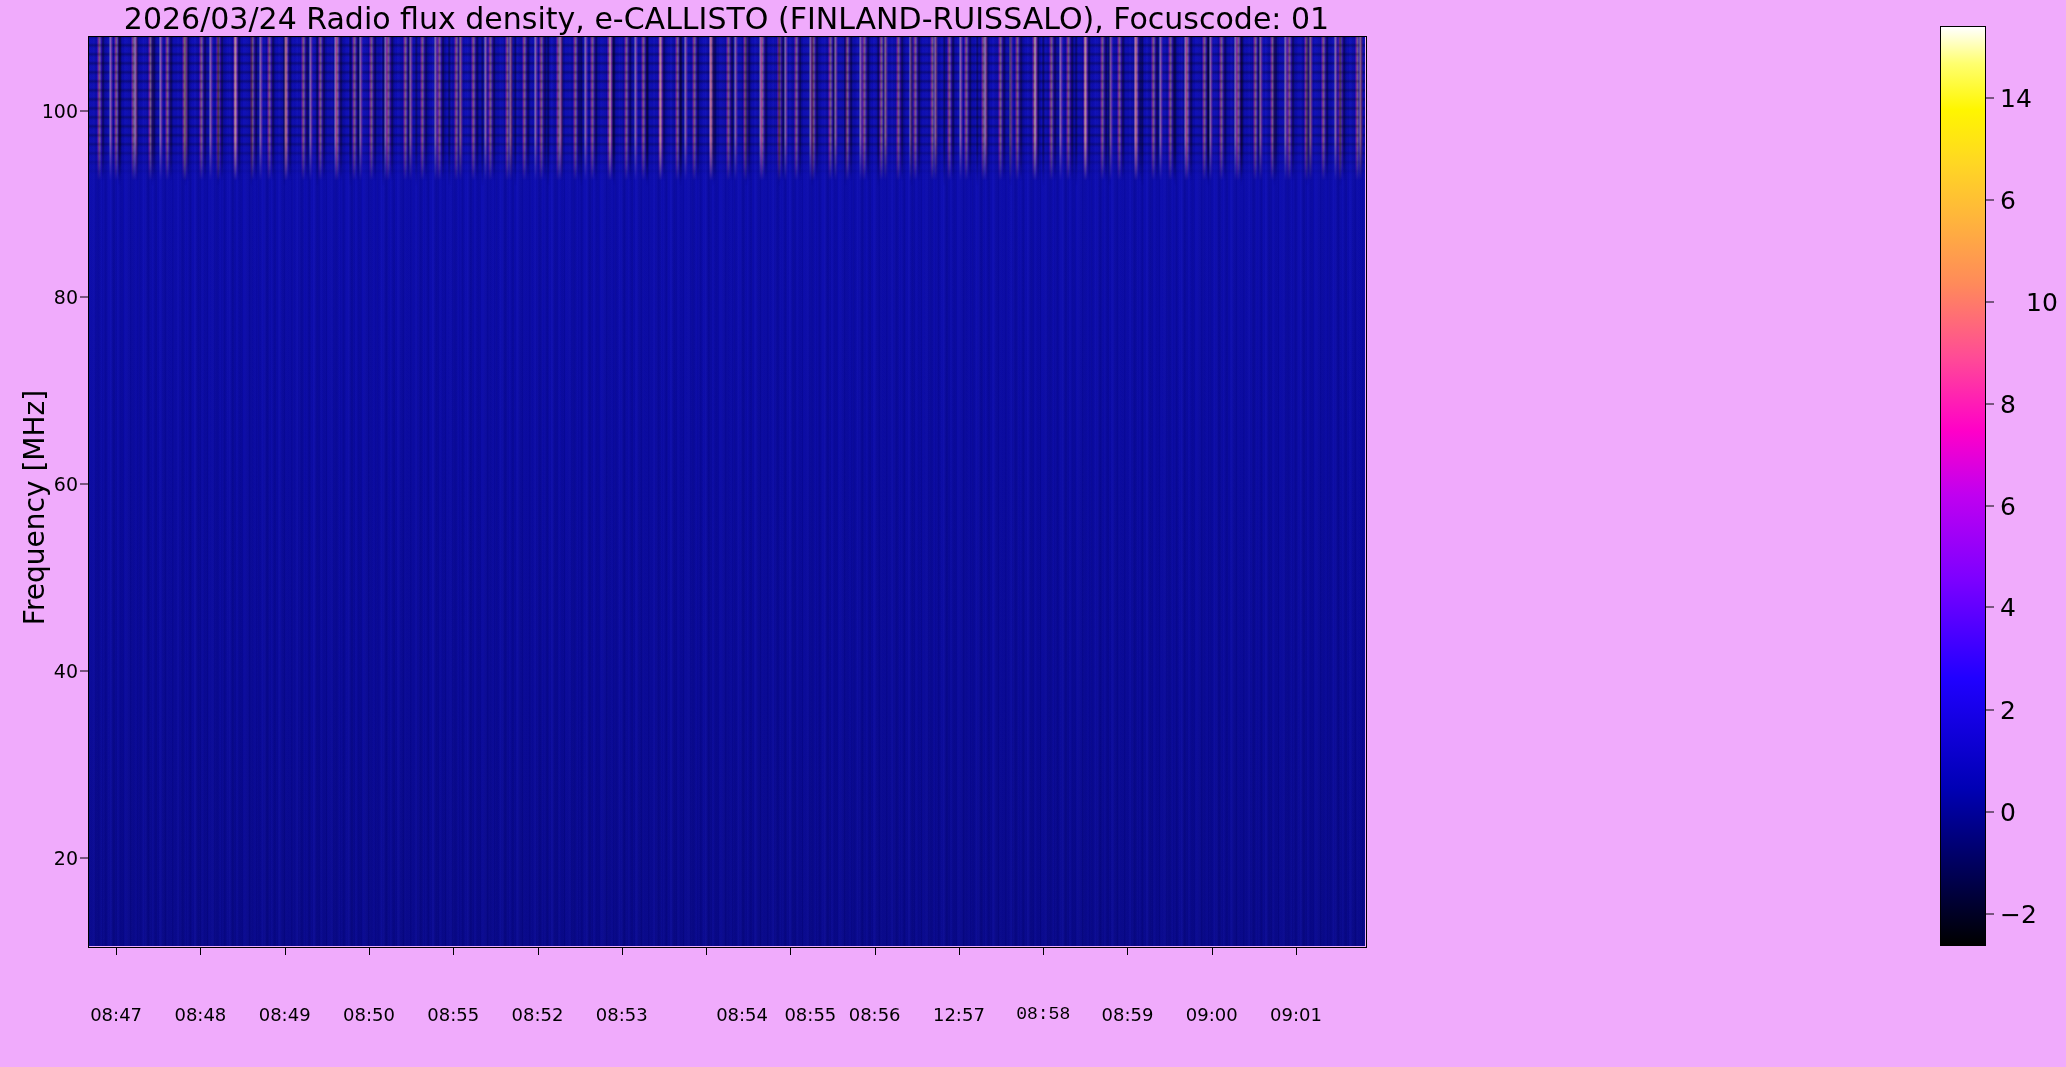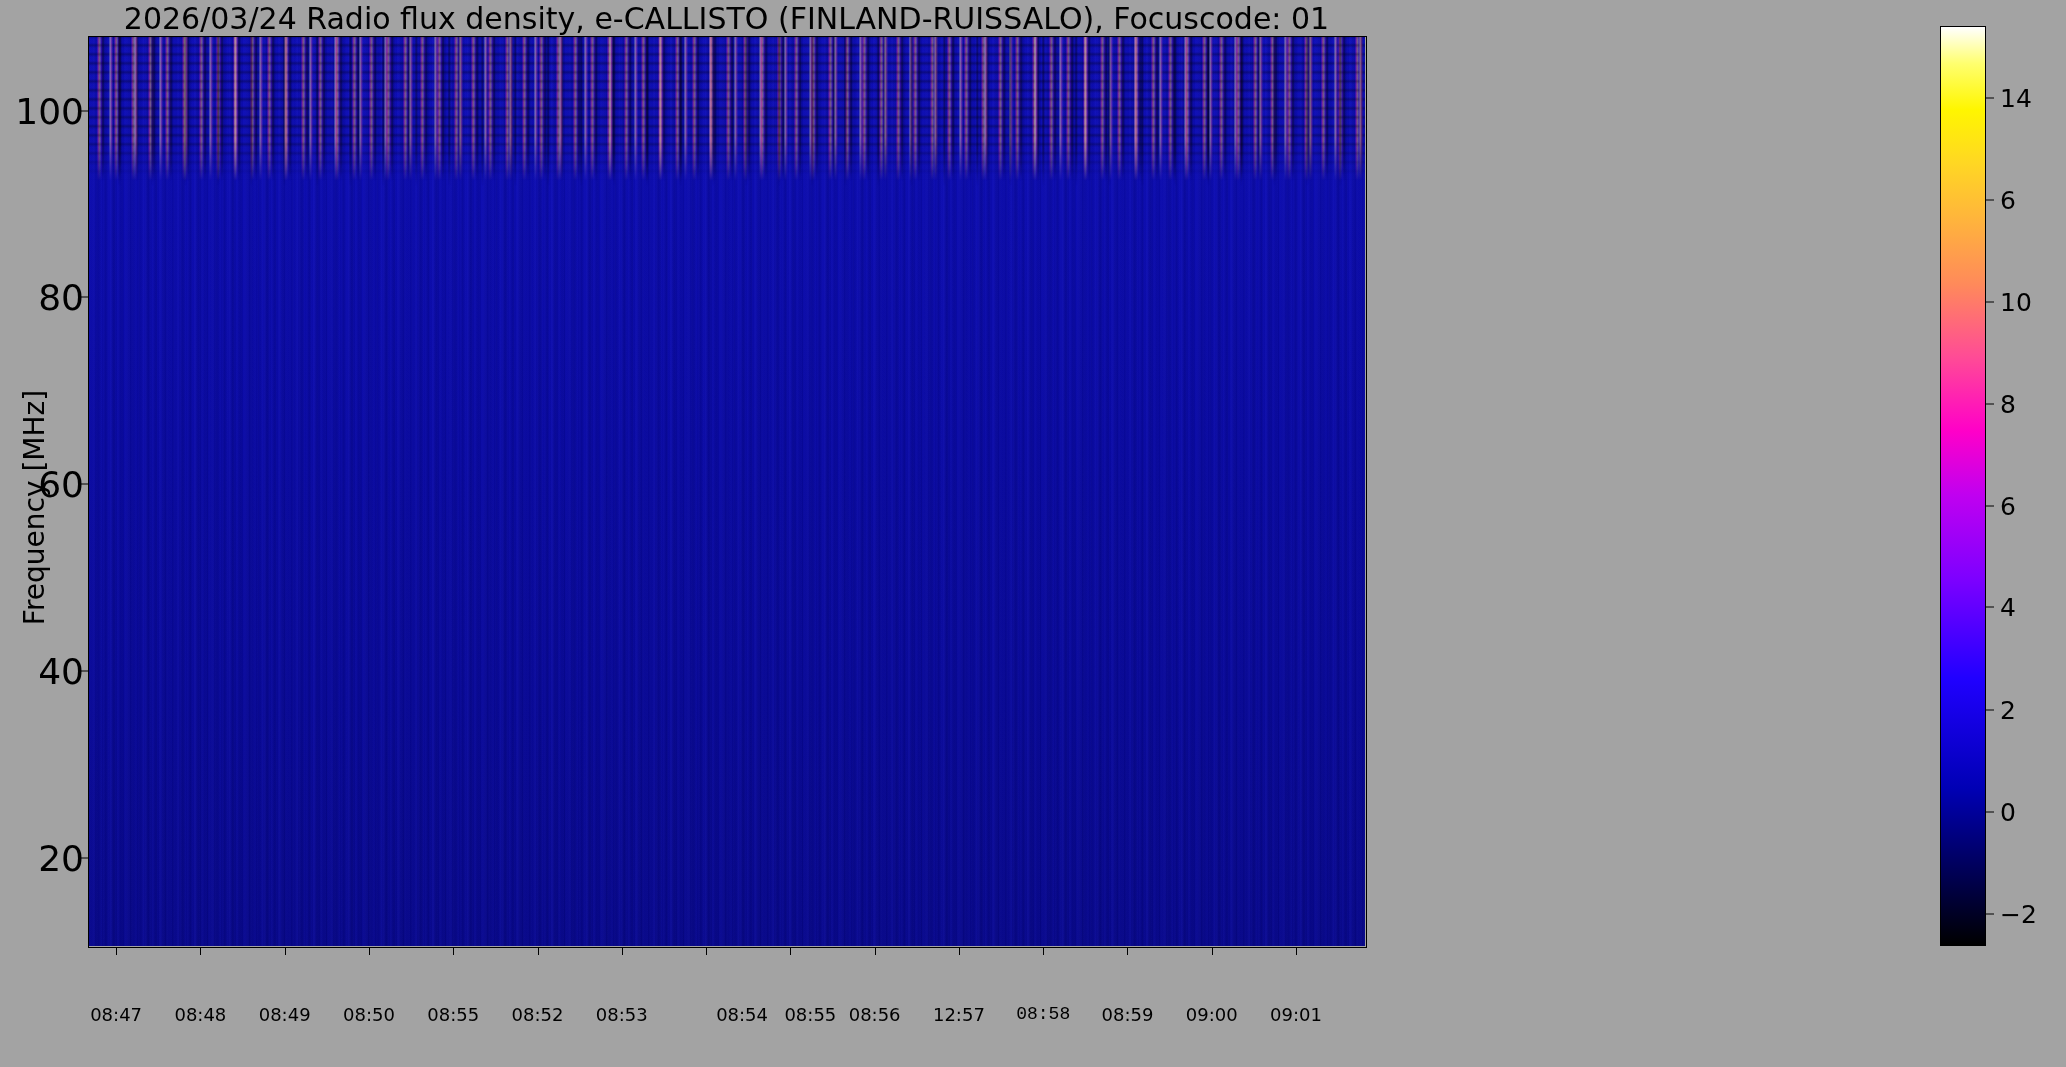--- a/index.html
+++ b/index.html
@@ -14,21 +14,21 @@
     font-family: "DejaVu Sans", sans-serif;
     overflow: hidden;
     position: relative;
   }
 
   #figure {
     position: absolute;
     left: 0; top: 0;
     width: 2066px;
     height: 1067px;
-    background: #a3a3a3;
+    background: #f0abfc;
   }
 
   
   #fig-title {
     position: absolute;
     left: 88px;
     top: 2px;
     width: 1277px;
     text-align: center;
     font-size: 30px;
@@ -157,23 +157,23 @@
       rgba(0,0,0,0.0) 30px,
       rgba(0,0,0,0.85) 31px,
       rgba(0,0,0,0.0) 33px
     );
     -webkit-mask-image: linear-gradient(to bottom, #000 0%, #000 75%, rgba(0,0,0,0) 100%);
     mask-image: linear-gradient(to bottom, #000 0%, #000 75%, rgba(0,0,0,0) 100%);
   }
   #ytick-group { position: absolute; left: 0; top: 0; width: 88px; height: 1067px; }
   .ytick-item {
     position: absolute;
-    right: 4px;
+    right: 10px;
     transform: translateY(-50%);
-    font-size: 36px;
+    font-size: 19px;
     color: #000000;
     white-space: nowrap;
   }
   .ytick-mark {
     position: absolute;
     left: 80px;
     width: 8px;
     height: 1px;
     background: #000000;
     transform: translateY(-50%);
@@ -325,21 +325,21 @@
       <div class="xtick-item" style="left: 1296.04px;">09:01</div>
       <div class="xtick-mark" style="left: 1296.04px;"></div>
     </div>
 
   <div id="cbar"></div>
   <div id="cbar-ticks">
       <div class="cbtick-item" style="top: 97.76px;">14</div>
       <div class="cbtick-mark" style="top: 97.76px;"></div>
       <div class="cbtick-item" style="top: 199.88px;">6</div>
       <div class="cbtick-mark" style="top: 199.88px;"></div>
-      <div class="cbtick-item" style="top: 302px;">10</div>
+      <div class="cbtick-item" style="top: 302px; margin-left: 26px;">10</div>
       <div class="cbtick-mark" style="top: 302px;"></div>
       <div class="cbtick-item" style="top: 404.12px;">8</div>
       <div class="cbtick-mark" style="top: 404.12px;"></div>
       <div class="cbtick-item" style="top: 506.24px;">6</div>
       <div class="cbtick-mark" style="top: 506.24px;"></div>
       <div class="cbtick-item" style="top: 607.44px;">4</div>
       <div class="cbtick-mark" style="top: 607.44px;"></div>
       <div class="cbtick-item" style="top: 709.56px;">2</div>
       <div class="cbtick-mark" style="top: 709.56px;"></div>
       <div class="cbtick-item" style="top: 811.68px;">0</div>

